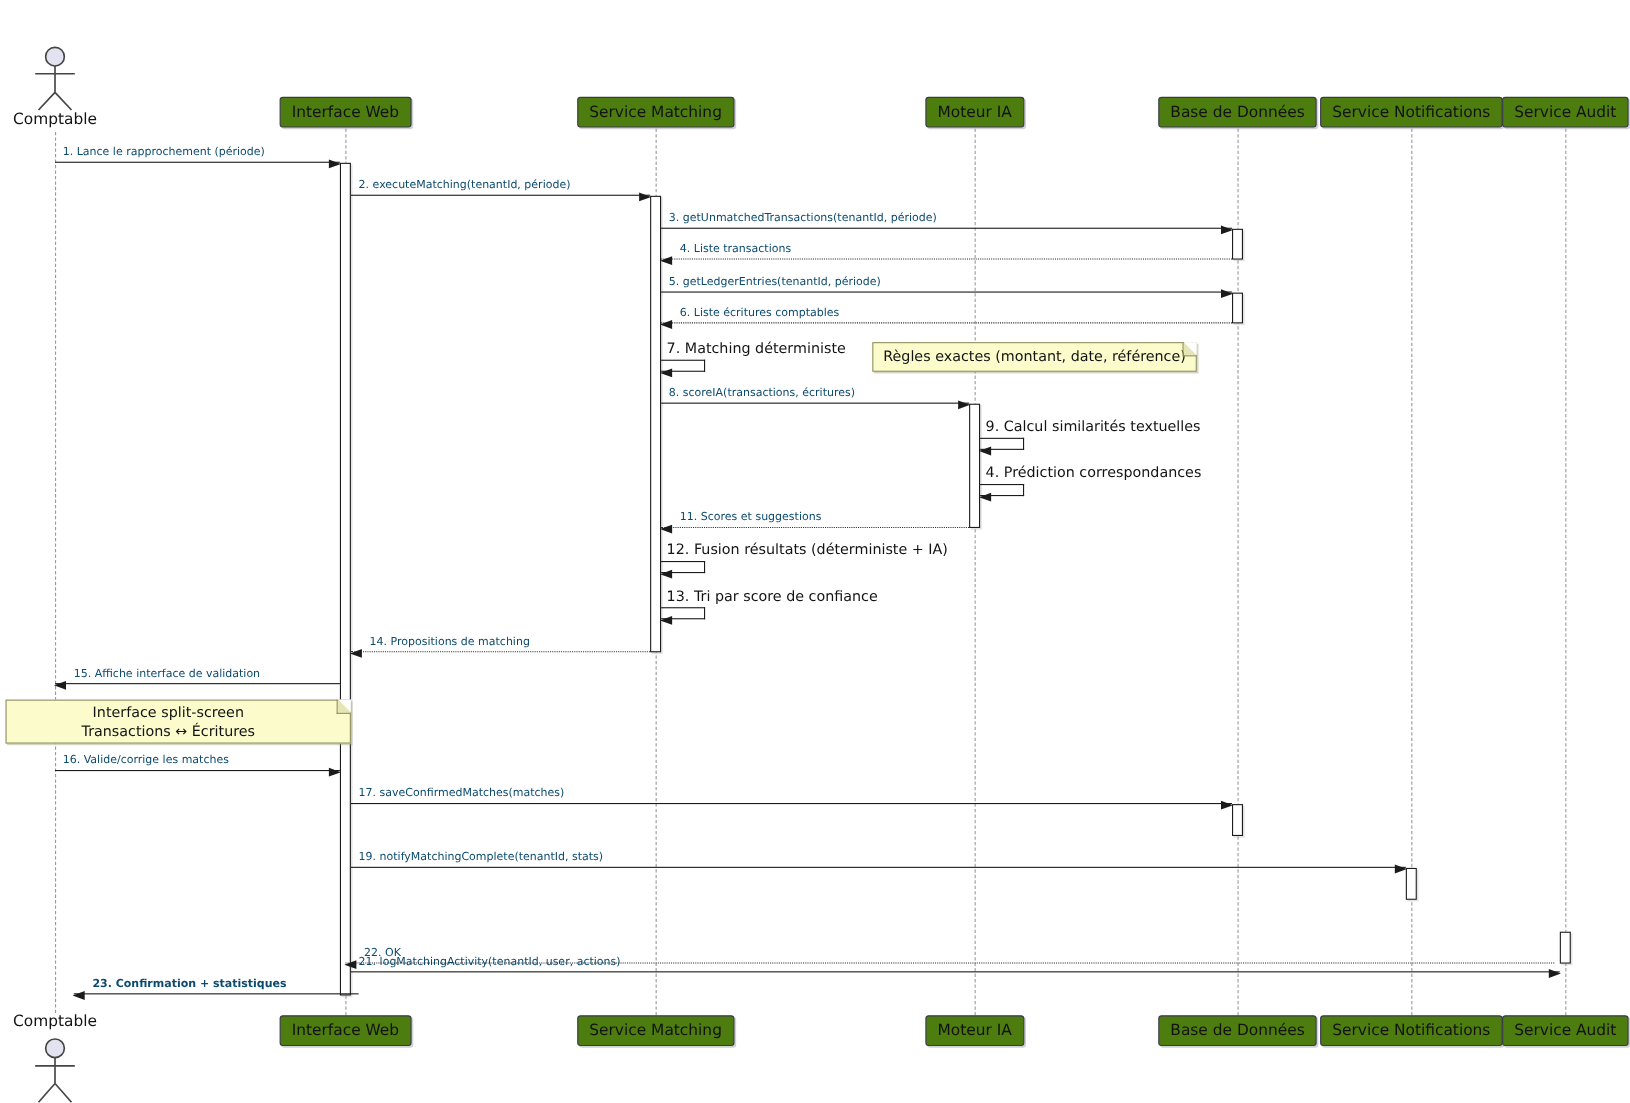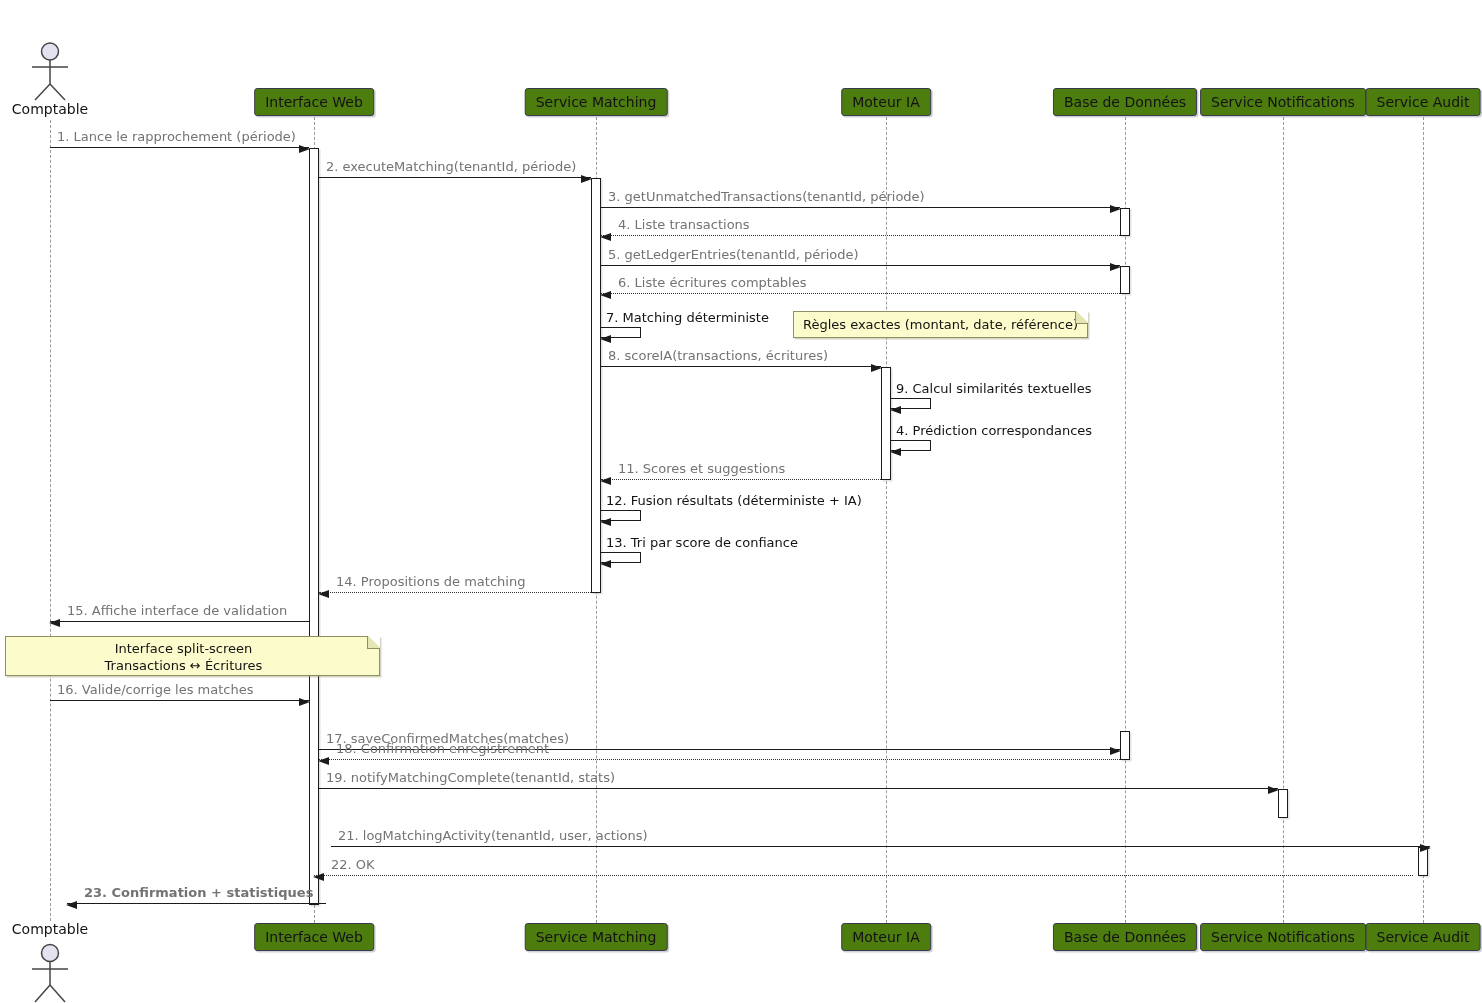--- a/index.html
+++ b/index.html
@@ -22,21 +22,21 @@
     box-shadow:1.5px 1.5px 0 rgba(120,120,140,.35);
   }
   .abar {
     position:absolute; width:10px; background:#FFFFFF;
     border:1.3px solid #1B1B1B; z-index:2;
     box-shadow:1.5px 1.5px 0 rgba(140,140,160,.25);
   }
   .msg { position:absolute; height:18px; z-index:3; }
   .msg .lbl {
     position:absolute; bottom:4px; left:7px;
-    white-space:nowrap; font-size:13px; color:#737373;
+    white-space:nowrap; font-size:10px; color:#0c4a6e;
   }
   .msg.ret .lbl { left:17px; }
   .msg .line { position:absolute; left:0; right:0; bottom:0; height:0; border-top:1.4px solid #1B1B1B; }
   .msg .line.dot { border-top:1.6px dotted #2E2E2E; }
   .ah { position:absolute; width:0; height:0; border-top:4.5px solid transparent; border-bottom:4.5px solid transparent; }
   .ah.r { right:-1px; bottom:-4.5px; border-left:11px solid #1B1B1B; }
   .ah.l { left:-1px; bottom:-4.5px; border-right:11px solid #1B1B1B; }
   .self { position:absolute; z-index:3; }
   .self .lbl { font-size:13px; white-space:nowrap; margin-left:5px; height:16px; }
   .self .loop {
@@ -184,47 +184,42 @@
     <div class="lbl">14. Propositions de matching</div>
       <div class="line dot"></div>
       <span class="ah l"></span>
   </div>
   <div class="msg ret" style="left:50px; top:604px; width:259px;">
     <div class="lbl">15. Affiche interface de validation</div>
       <div class="line"></div>
       <span class="ah l"></span>
   </div>
 
-  <div class="note" style="left:5px; top:636px; width:375px; height:40px; padding-top:3px; padding-right:18px; line-height:17px;">
+  <div class="note" style="left:5px; top:636px; width:314px; height:40px; padding-top:3px; padding-right:18px; line-height:17px;">
     <div>Interface split-screen</div>
     <div>Transactions ↔ Écritures</div>
     <span class="fold"></span>
   </div>
 
   <div class="msg" style="left:50px; top:683px; width:259px;">
     <div class="lbl">16. Valide/corrige les matches</div>
       <div class="line"></div>
       <span class="ah r"></span>
   </div>
-  <div class="msg" style="left:319px; top:732px; width:801px;padding-left:48px;">
+  <div class="msg" style="left:319px; top:713px; width:801px;padding-left:48px;">
     <div class="lbl">17. saveConfirmedMatches(matches)</div>
       <div class="line"></div>
       <span class="ah r"></span>
-  </div>
-  <div class="msg ret" style="left:319px; top:742px; width:801px;">
-    <div class="lbl">18. Confirmation enregistrement</div>
-      <div class="line dot"></div>
-      <span class="ah l"></span>
   </div>
   <div class="msg" style="left:319px; top:771px; width:959px;">
     <div class="lbl">19. notifyMatchingComplete(tenantId, stats)</div>
       <div class="line"></div>
       <span class="ah r"></span>
   </div>
-  <div class="msg" style="left:319px; top:829px; width:1099px;margin-left:12px;">
+  <div class="msg" style="left:319px; top:866px; width:1099px;">
     <div class="lbl">21. logMatchingActivity(tenantId, user, actions)</div>
       <div class="line"></div>
       <span class="ah r"></span>
   </div>
   <div class="msg ret" style="left:314px; top:858px; width:1099px;">
     <div class="lbl">22. OK</div>
       <div class="line dot"></div>
       <span class="ah l"></span>
   </div>
   <div class="msg ret" style="left:67px; top:886px; width:259px;font-weight:bold;">

